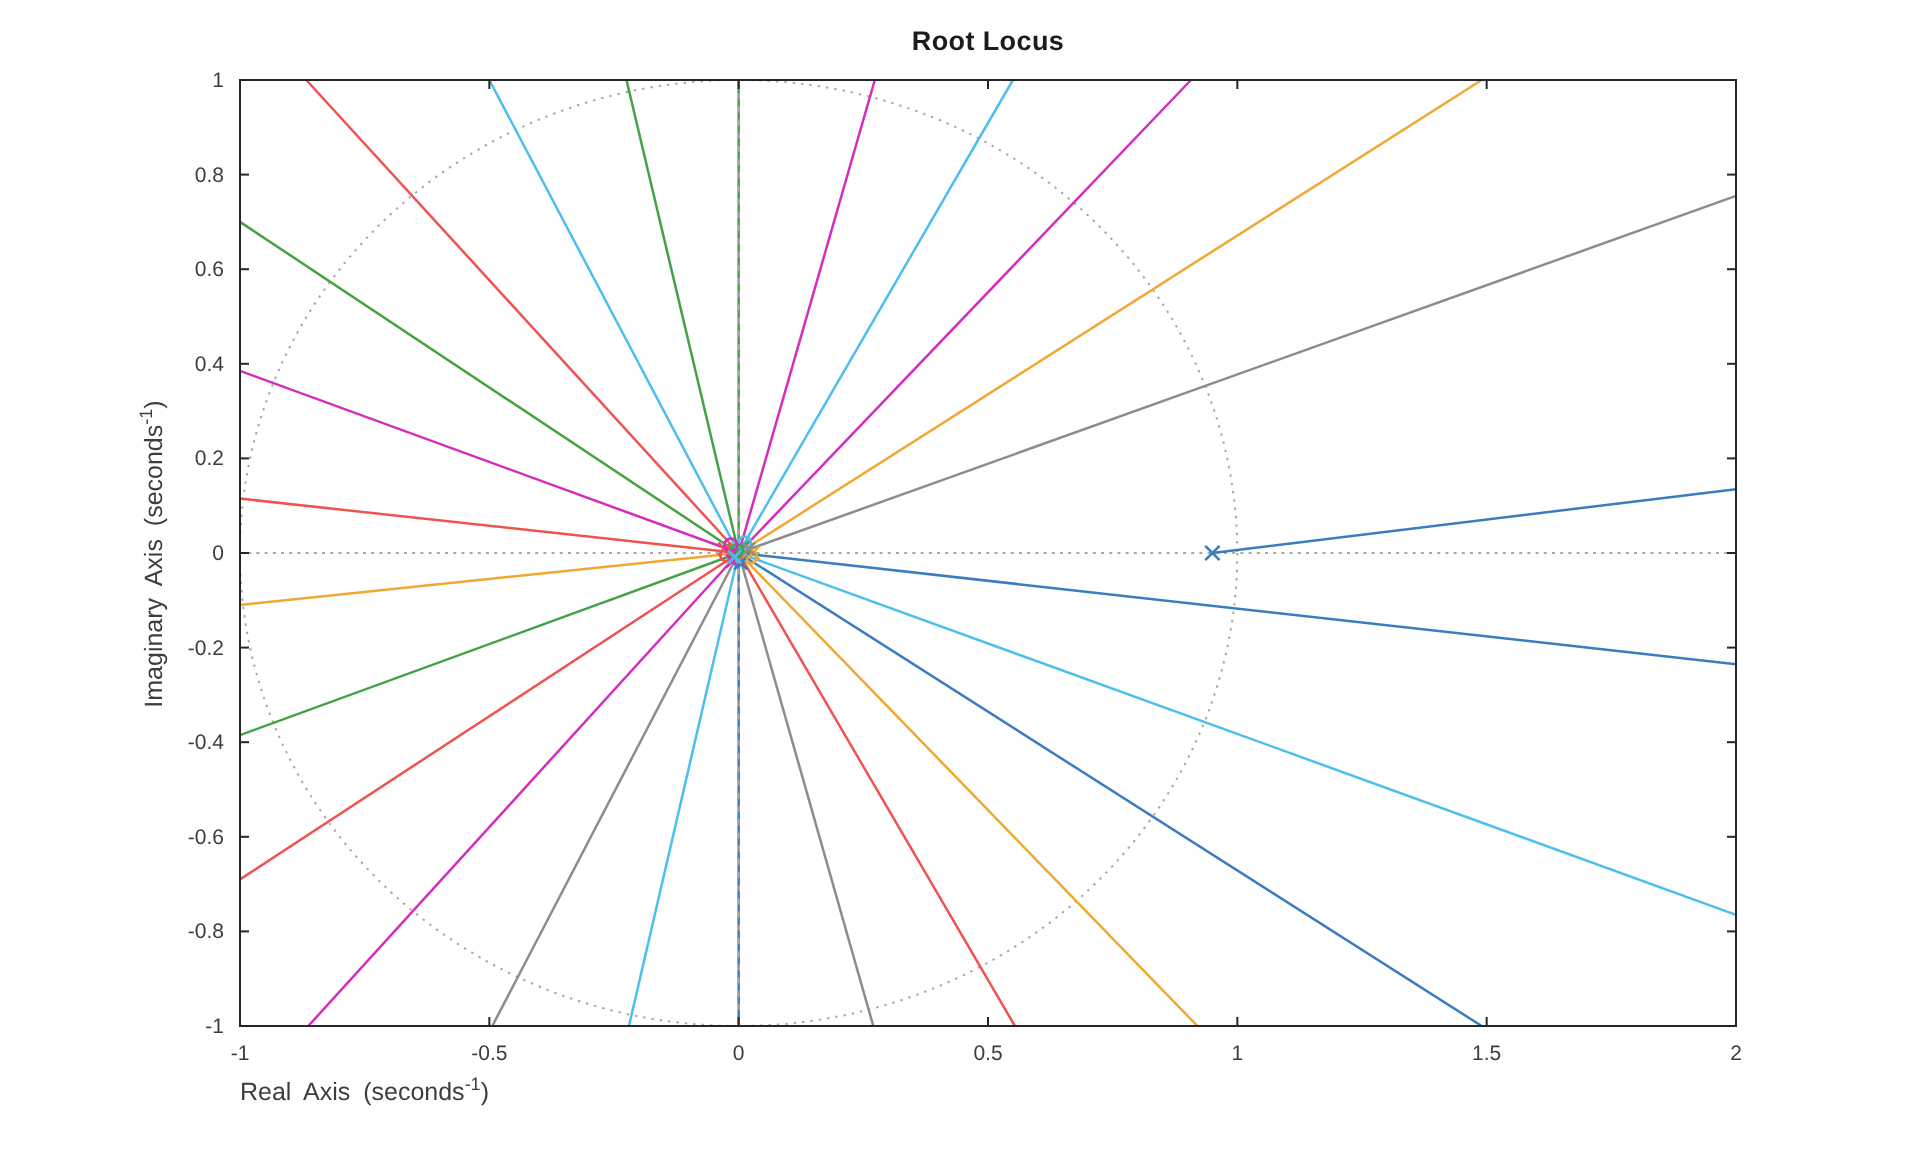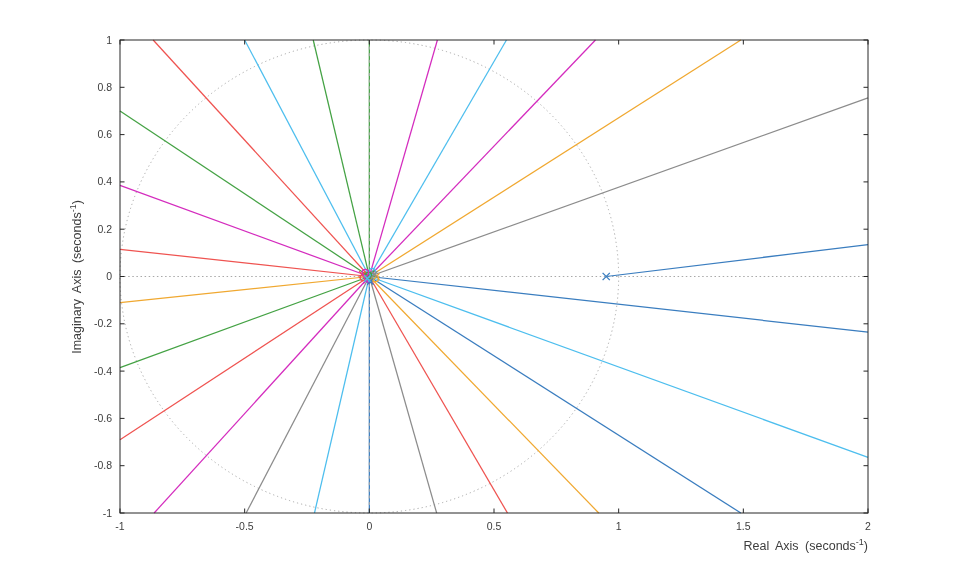--- a/index.html
+++ b/index.html
@@ -1,29 +1,30 @@
 <!DOCTYPE html>
 <html><head>
 <meta charset="utf-8">
 <style>
   html,body{margin:0;padding:0;background:#ffffff;}
   body{width:959px;height:577px;position:relative;font-family:"Liberation Sans",sans-serif;overflow:hidden;}
   .figure{position:absolute;inset:0;}
   .fig-title{position:absolute;left:120px;top:13px;width:748px;text-align:center;
     font-size:13.5px;font-weight:bold;color:#1c1c1c;letter-spacing:.2px;}
   .axis-label{position:absolute;color:#3d3d3d;font-size:12.5px;word-spacing:3px;}
-  .x-label{left:120px;top:539px;width:748px;text-align:right;}
+  .x-label{left:120px;top:539px;width:748px;text-align:left;}
   .y-label{left:77px;top:277px;transform:translate(-50%,-50%) rotate(-90deg);white-space:nowrap;}
   .axis-label sup{font-size:9px;line-height:0;}
   svg text{font-family:"Liberation Sans",sans-serif;font-size:10.5px;fill:#3d3d3d;}
 </style>
 </head>
 <body>
 
 <div class="figure">
+  <div class="fig-title">Root Locus</div>
 
   <svg id="plot" width="959" height="577" viewBox="0 0 959 577">
       <ellipse cx="369.3333333333333" cy="276.5" rx="249.33333333333331" ry="236.5" fill="none" stroke="#a8a8a8" stroke-width="1" stroke-dasharray="1.2 3"></ellipse>
       <line x1="120" y1="276.5" x2="868" y2="276.5" stroke="#a8a8a8" stroke-width="1" stroke-dasharray="1.5 2.6"></line>
       <line x1="369.3333333333333" y1="276.5" x2="153.16133333333335" y2="40" stroke="#ef5350" stroke-width="1.25"></line>
       <line x1="369.3333333333333" y1="276.5" x2="244.66666666666666" y2="40" stroke="#4dbeee" stroke-width="1.25"></line>
       <line x1="369.3333333333333" y1="276.5" x2="313.23333333333335" y2="40" stroke="#44a244" stroke-width="1.25"></line>
       <line x1="369.3333333333333" y1="276.5" x2="369.3333333333333" y2="40" stroke="#44a244" stroke-width="1.25"></line>
       <line x1="369.3333333333333" y1="276.5" x2="437.40133333333335" y2="40" stroke="#d42cbe" stroke-width="1.25"></line>
       <line x1="369.3333333333333" y1="276.5" x2="506.4666666666667" y2="40" stroke="#4dbeee" stroke-width="1.25"></line>

